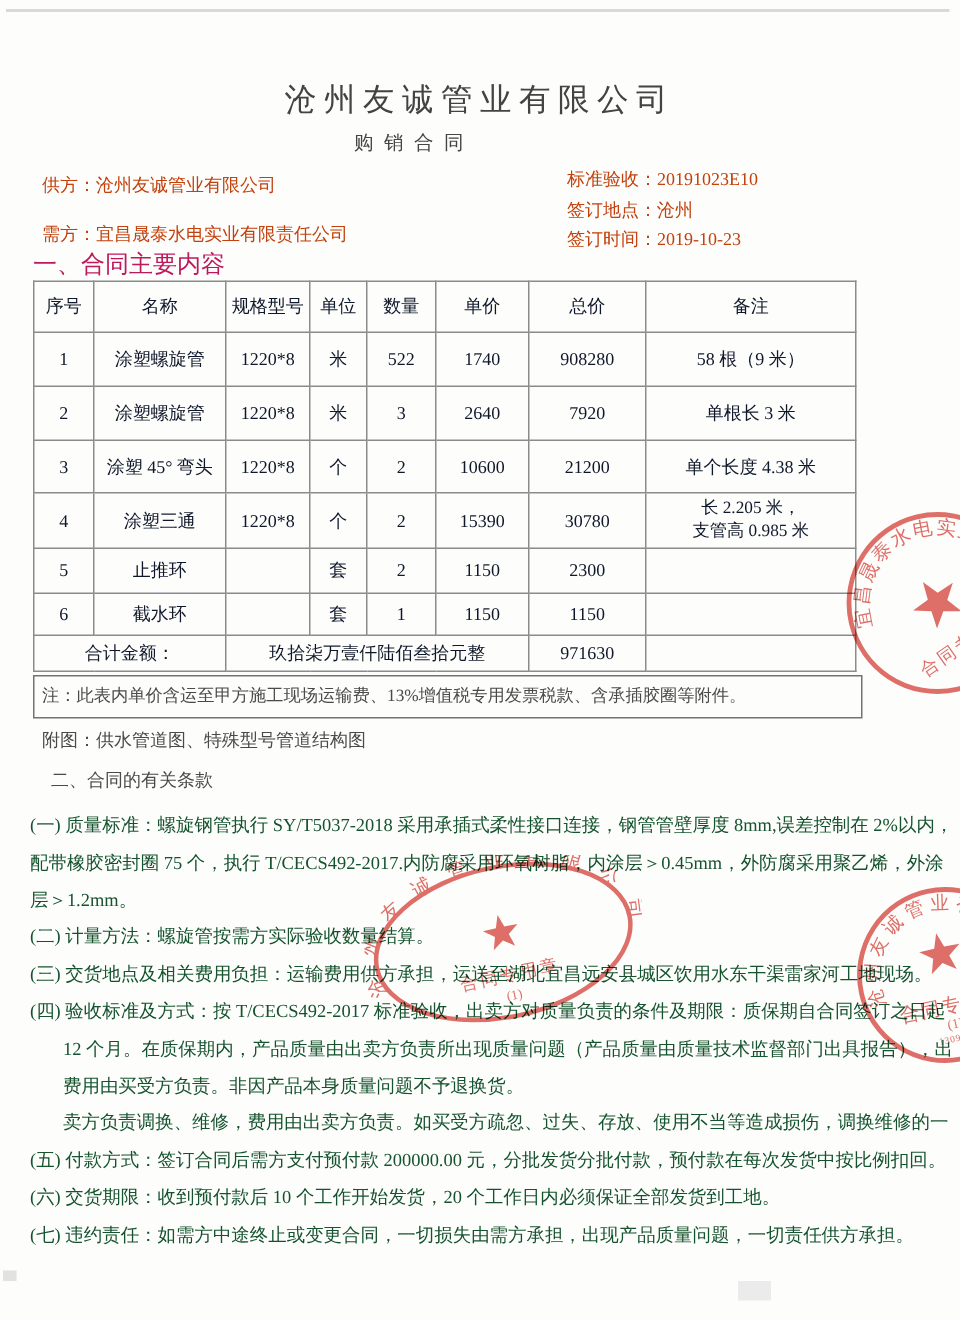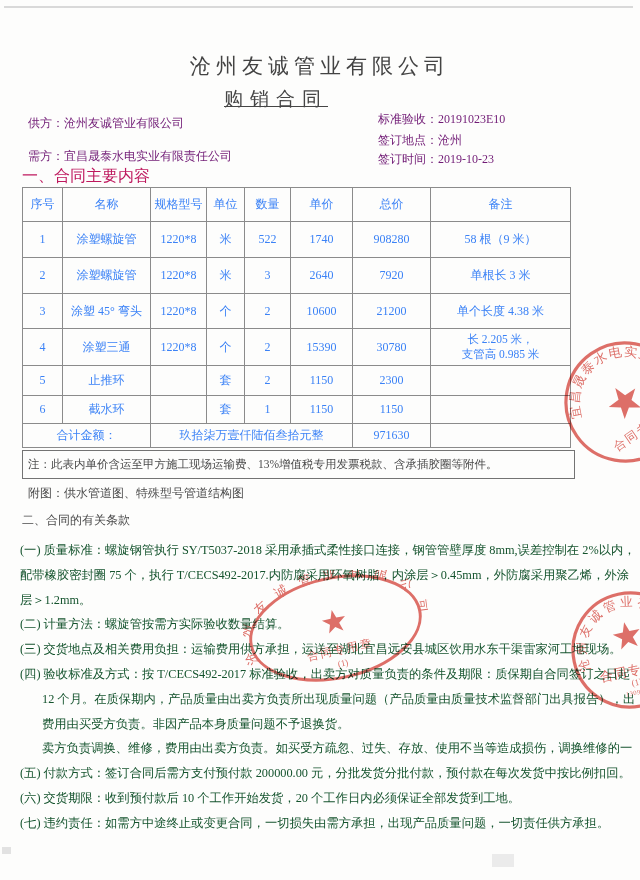--- a/index.html
+++ b/index.html
@@ -8,45 +8,45 @@
     background:#fdfdfc;color:#4a4a4a;
     font-family:"Liberation Serif","DejaVu Serif",serif;
   }
   .abs{position:absolute;}
   
   .top-line{left:4px;top:6px;width:629px;height:2px;background:#cfcfcf;opacity:.8;}
   .speck-bl{left:2px;top:847px;width:9px;height:7px;background:#e2e2e2;}
   .corner-br{left:492px;top:854px;width:22px;height:13px;background:#ebebeb;}
   
   .title{left:0;top:52px;width:640px;text-align:center;font-size:21px;letter-spacing:5px;color:#434343;}
-  .subtitle{left:0;top:86px;width:552px;text-align:center;font-size:19px;letter-spacing:7px;color:#454545;text-decoration:underline;}
-  
-  .info{font-size:12px;color:#701a75;white-space:nowrap;}
+  .subtitle{left:0;top:86px;width:552px;text-align:center;font-size:13px;letter-spacing:7px;color:#454545;}
+  
+  .info{font-size:12px;color:#c2410c;white-space:nowrap;}
   .supplier{left:28px;top:115px;}
   .buyer{left:28px;top:148px;}
   .meta-no{left:378px;top:111px;}
   .meta-place{left:378px;top:132px;}
   .meta-date{left:378px;top:151px;}
   .section1{left:22px;top:166px;font-size:16px;color:#be185d;}
   
   table.items{
     position:absolute;left:22px;top:187px;width:548px;
     border-collapse:collapse;table-layout:fixed;
-    font-size:12px;color:#3b82f6;
+    font-size:12px;color:#0f172a;
   }
   table.items td{border:1px solid #8b8b8b;text-align:center;vertical-align:middle;padding:0 2px;overflow:hidden;}
   table.items{border:1px solid #757575;}
   .note2line{font-size:11.5px;line-height:15px;}
   
   .notebox{
     left:22px;top:450px;width:546px;height:27px;border:1px solid #737373;
     font-size:11.5px;line-height:27px;white-space:nowrap;color:#4a4a4a;padding-left:5px;
   }
   .attachment{left:28px;top:485px;font-size:12px;}
-  .section2{left:22px;top:512px;font-size:12px;}
+  .section2{left:34px;top:512px;font-size:12px;}
   
   .terms{left:20px;top:538px;width:600px;font-size:12.3px;line-height:24.8px;color:#14532d;}
   .terms div{white-space:nowrap;}
   .terms .indent{padding-left:22px;}
   
   .stamp{position:absolute;mix-blend-mode:multiply;opacity:.82;z-index:5;pointer-events:none;}
   .stamp text{fill:#d85048;}
   .stamp .ring{fill:none;stroke:#d85048;}
   .stamp .star{fill:#d85048;}
 </style>

